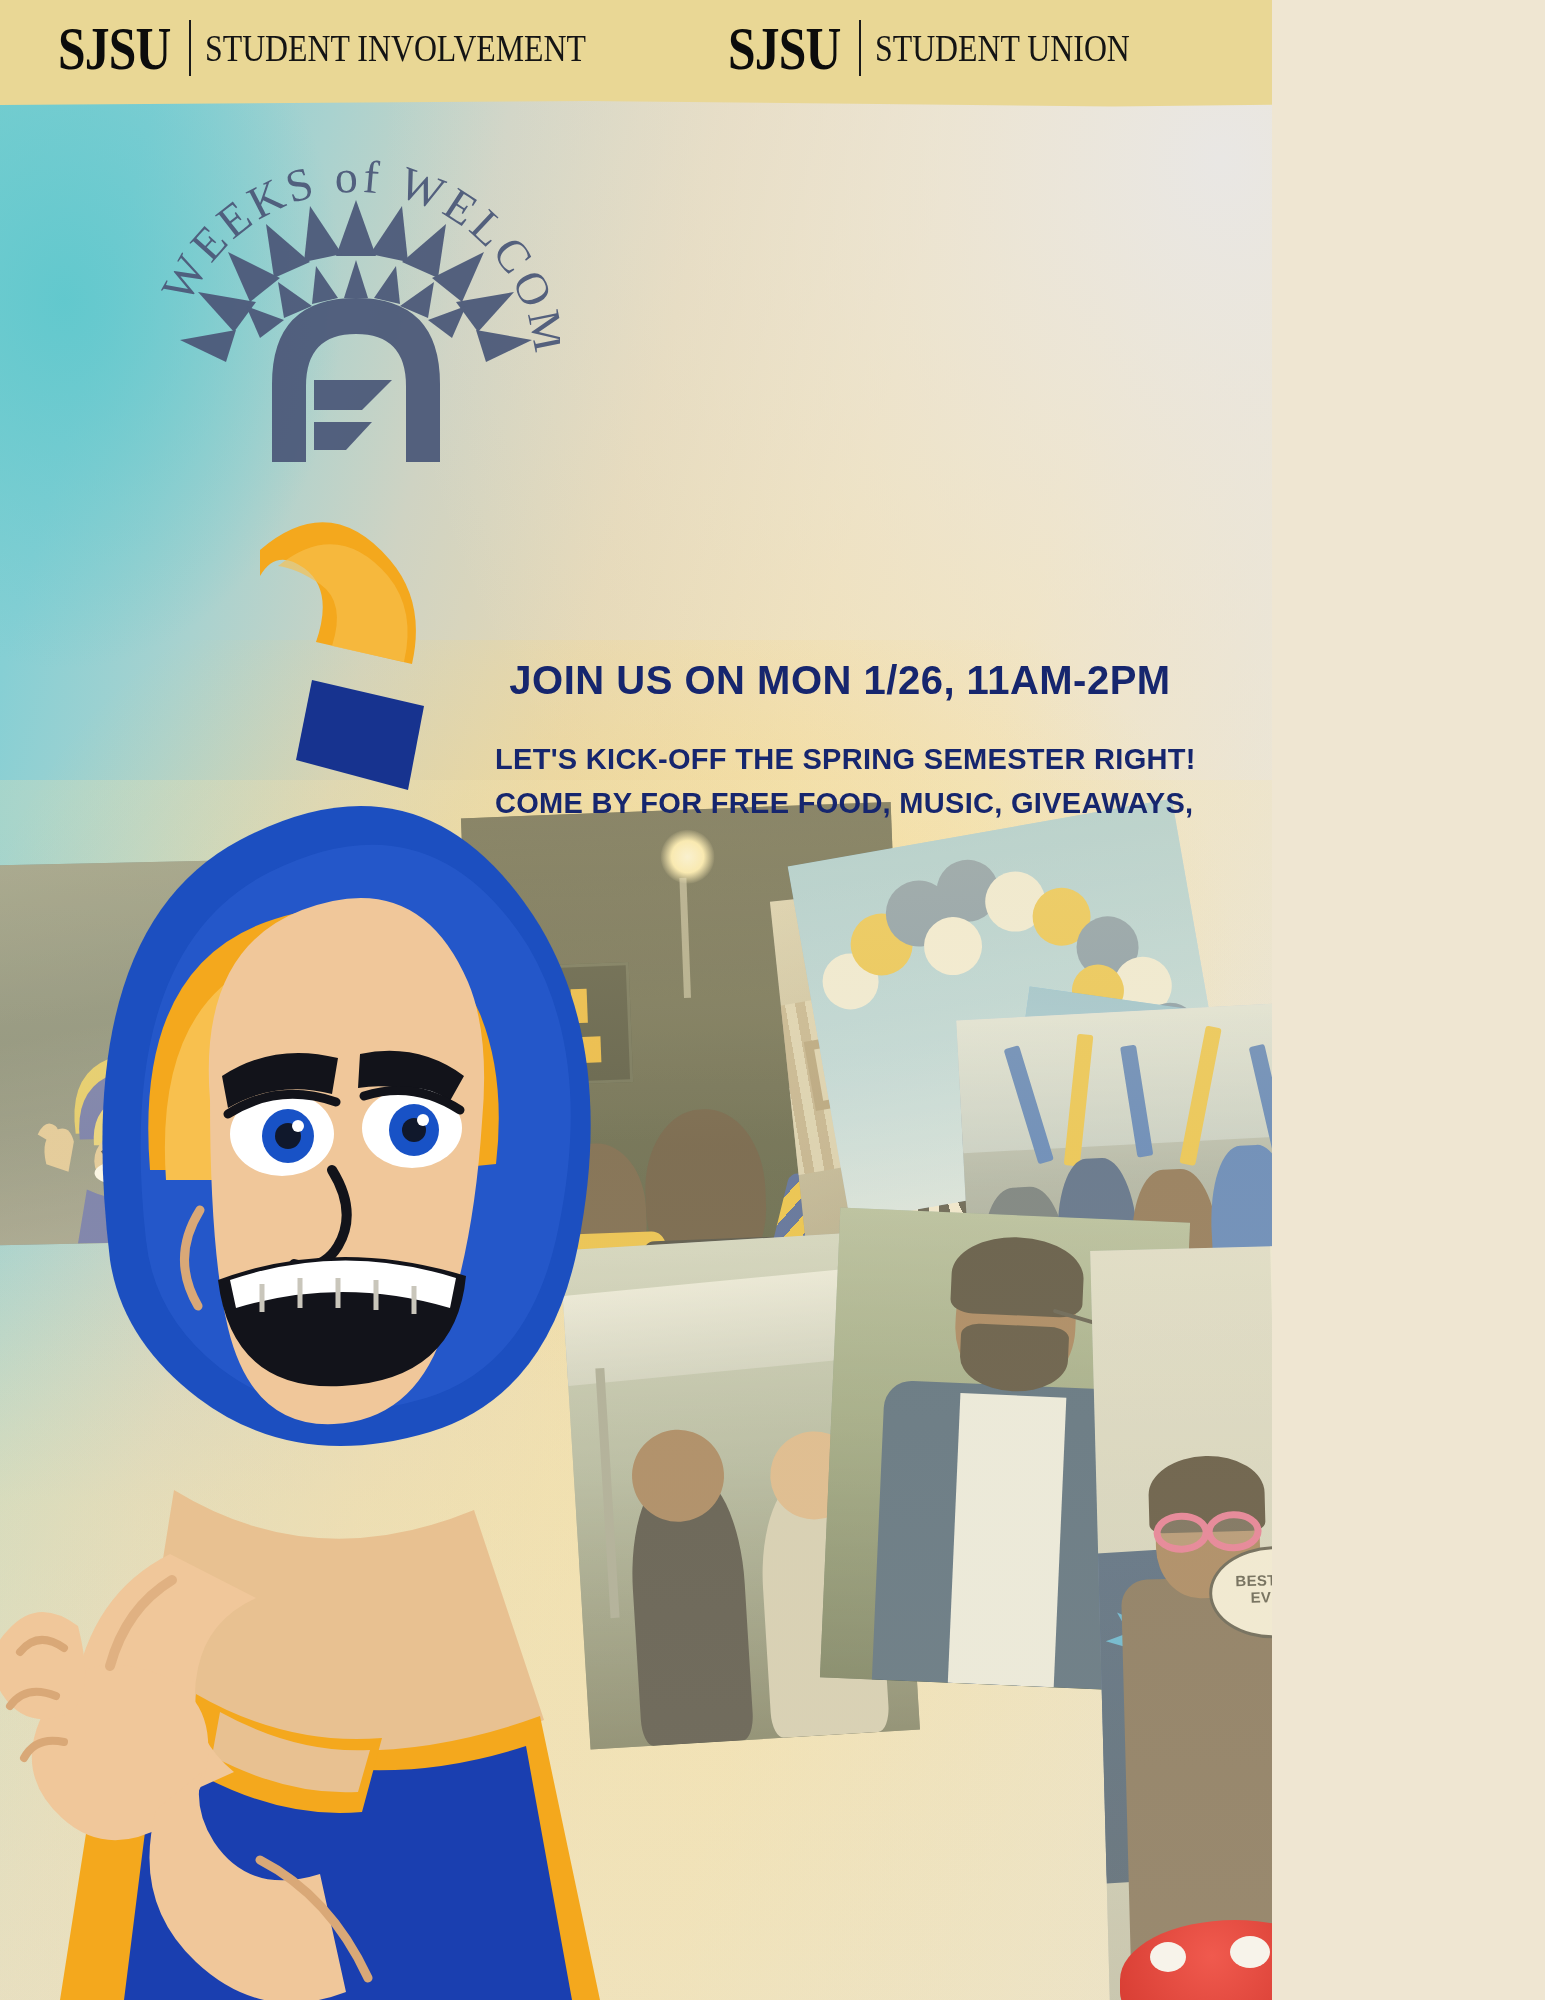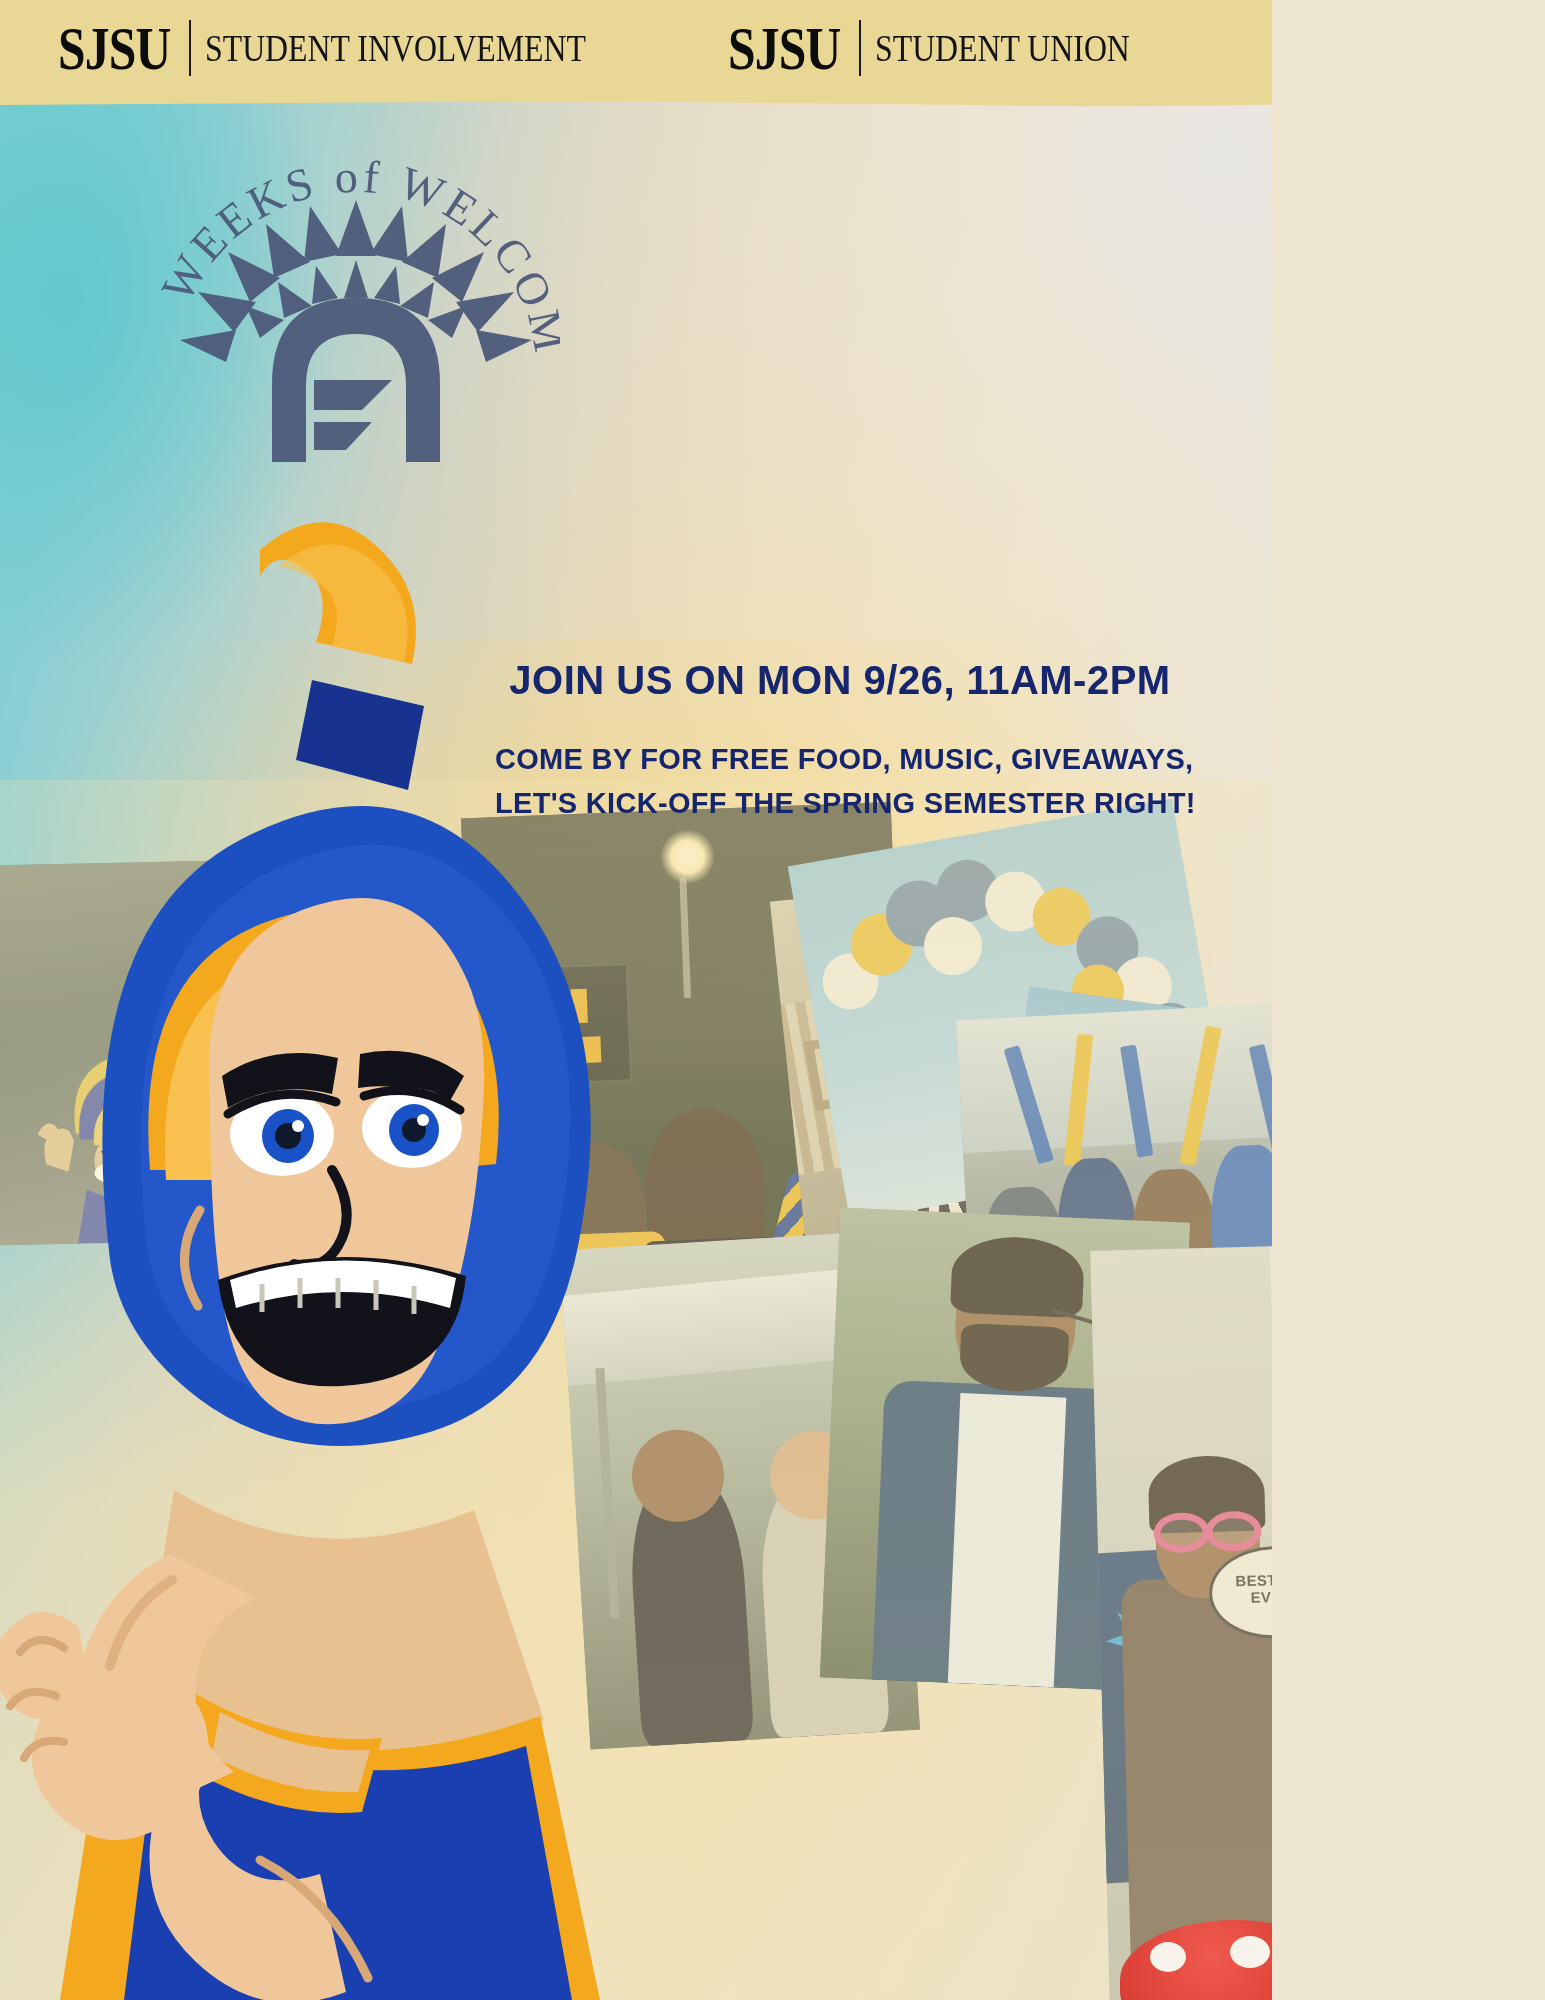--- a/index.html
+++ b/index.html
@@ -436,22 +436,22 @@
       <path d="M164 300 h58 l-26 28 h-32 z"></path>
     </g>
 
     <text font-family="Liberation Serif, serif" font-size="46" fill="#4d5a7a" letter-spacing="4">
       <textPath href="#arcTop" startOffset="12%">WEEKS of WELCOME</textPath>
     </text>
   </svg>
 
 
   <div class="details">
-    <div class="detail-date">JOIN US ON MON 9/26, 11AM-2PM</div>
+    <div class="detail-date">JOIN US ON MON 1/26, 11AM-2PM</div>
 
 
     <div class="body-copy">
+      <div>LET'S KICK-OFF THE SPRING SEMESTER RIGHT!</div>
       <div>COME BY FOR FREE FOOD, MUSIC, GIVEAWAYS,</div>
-      <div>LET'S KICK-OFF THE SPRING SEMESTER RIGHT!</div>
     </div>
   </div>
 
 </div>
 
 </body></html>

